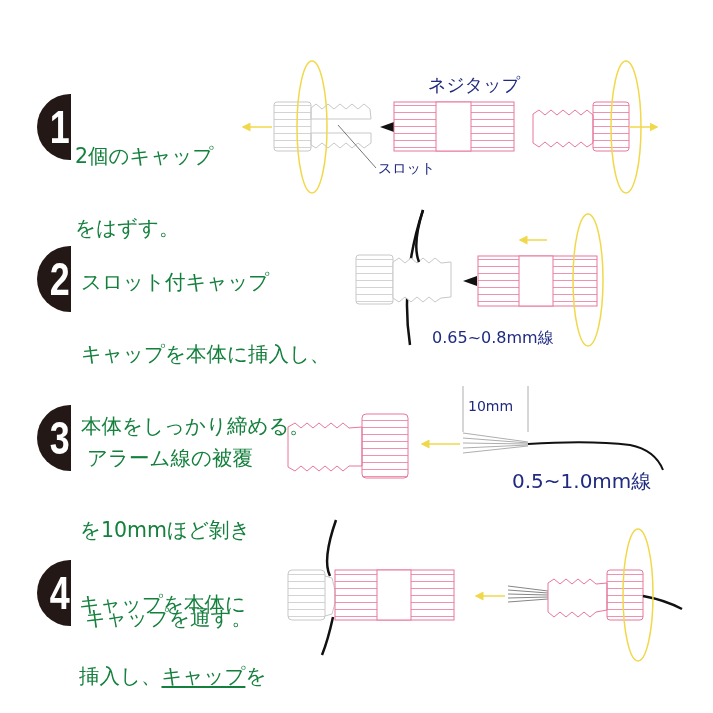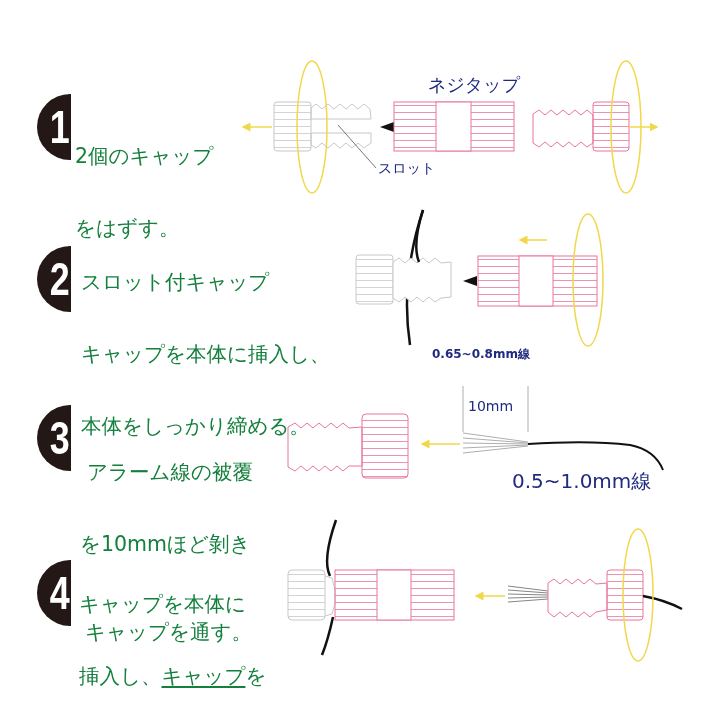--- a/index.html
+++ b/index.html
@@ -31,27 +31,27 @@
 <div class="label" style="left:378px; top:160px; font-size:14px;">スロット</div>
 
 <div class="badge" style="left:37px; top:246px;">
   <span>2</span>
 </div>
 <div class="step-text" style="left:81px; top:222px;">
   <span class="line">スロット付キャップ</span>
   <span class="line">キャップを本体に挿入し、</span>
   <span class="line">本体をしっかり締める。</span>
 </div>
-<div class="label" style="left:432px; top:346px; font-size:12px;font-weight:bold;">0.65~0.8mm線</div>
+<div class="label" style="left:432px; top:328px; font-size:16px;">0.65~0.8mm線</div>
 
 <div class="badge" style="left:37px; top:405px;">
   <span>3</span>
 </div>
 <div class="step-text" style="left:80px; top:398px;">
-  <span class="line" style="padding-left:7px;margin-top:14px;">アラーム線の被覆</span>
+  <span class="line" style="padding-left:7px;">アラーム線の被覆</span>
   <span class="line">を10mmほど剝き</span>
   <span class="line" style="padding-left:5px;margin-top:16px;">キャップを通す。</span>
 </div>
 <div class="label" style="left:468px; top:398px; font-size:14px;">10mm</div>
 <div class="label" style="left:512px; top:468px; font-size:20px;">0.5~1.0mm線</div>
 
 <div class="badge" style="left:37px; top:560px;">
   <span>4</span>
 </div>
 <div class="step-text" style="left:79px; top:544px;">

